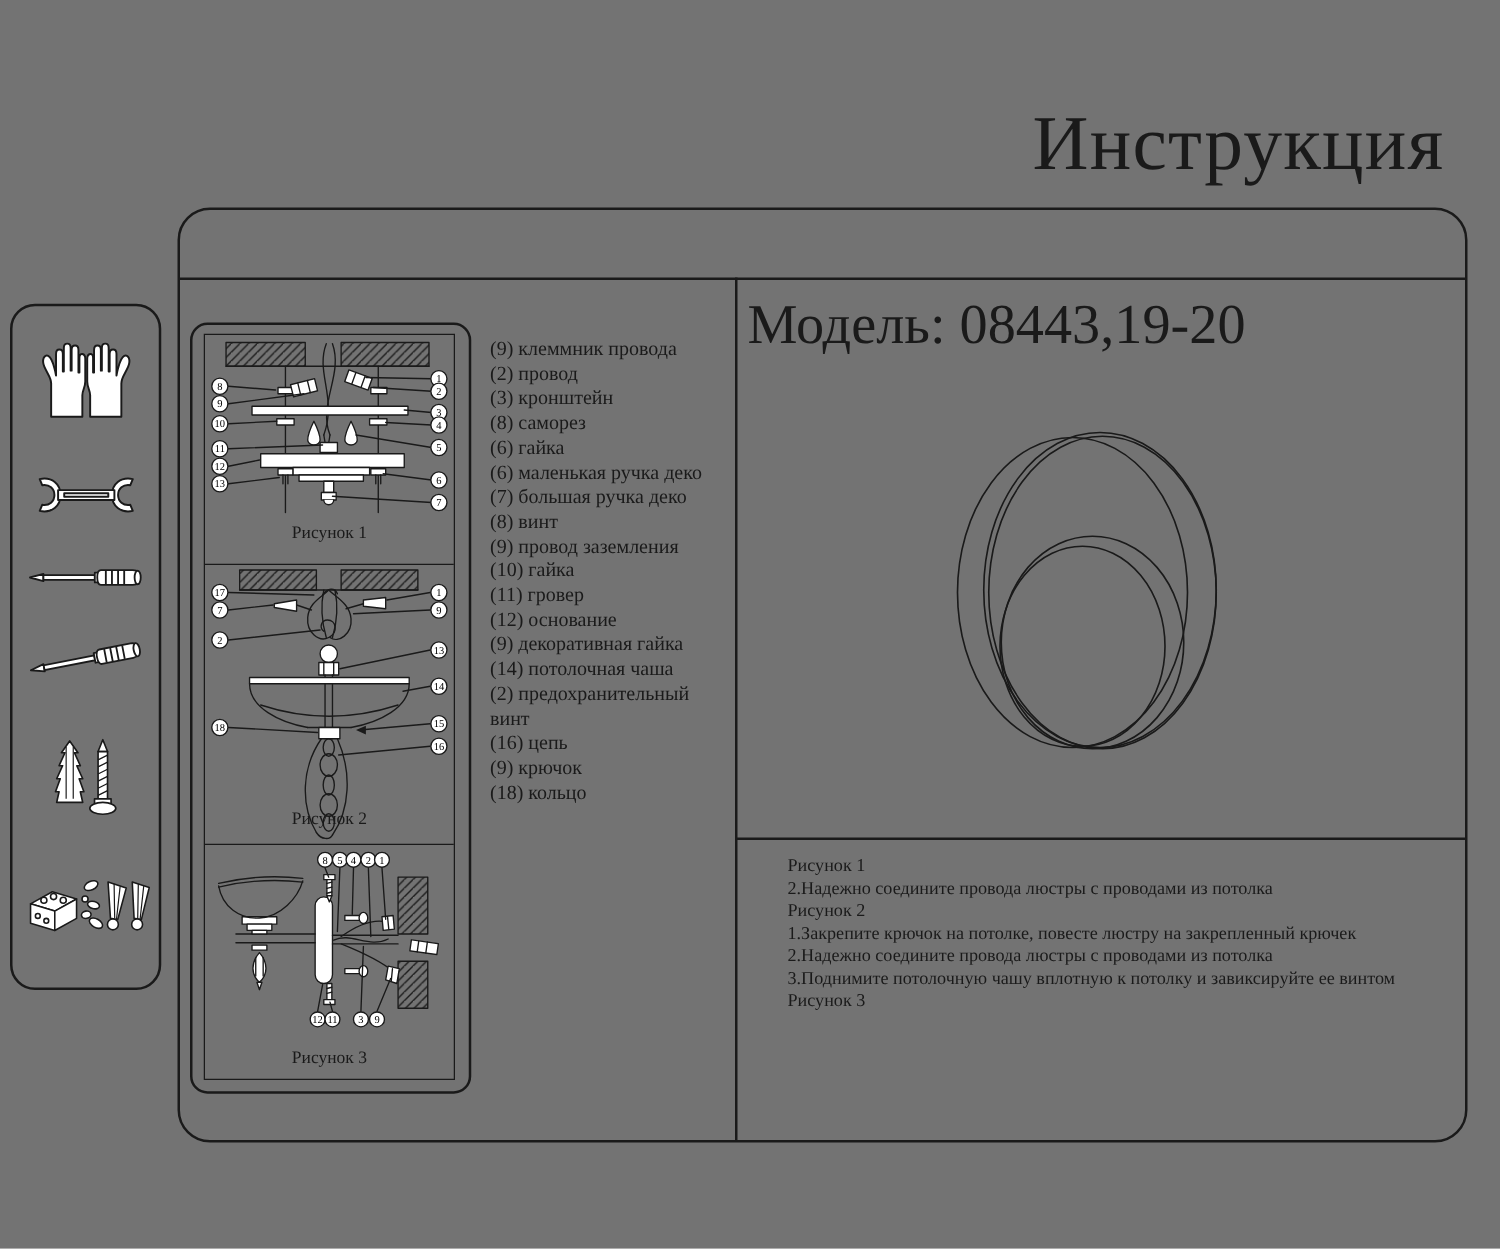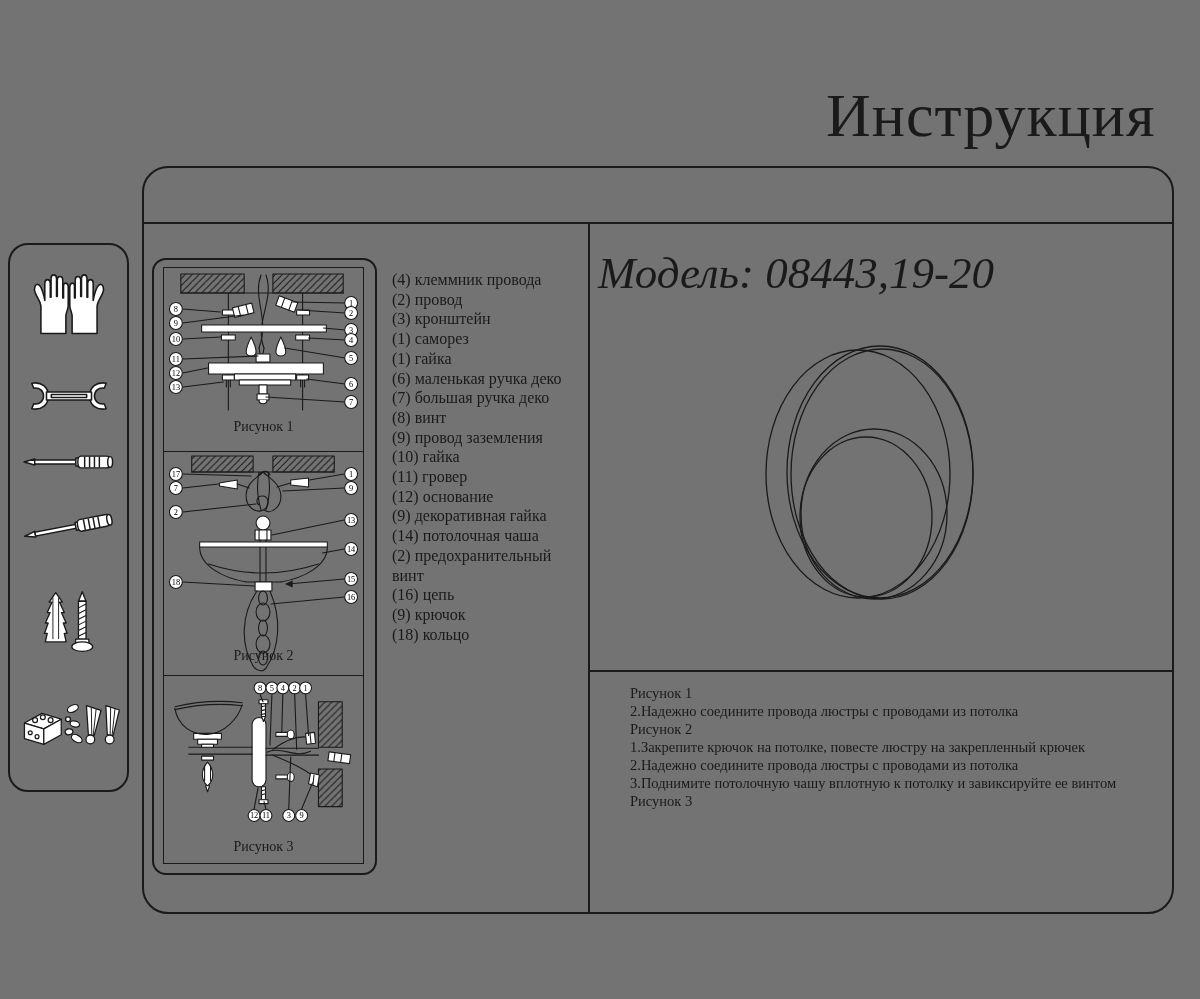--- a/index.html
+++ b/index.html
@@ -47,21 +47,21 @@
   }
   .cap1 { bottom:16px; } .cap2 { bottom:11px; } .cap3 { bottom:8px; }
   .co-num { font-size:8.5px; font-family:"Liberation Serif",serif; }
   
   .parts {
     position:absolute; left:248px; top:102px; width:215px;
     font-size:16px; line-height:19.7px; white-space:nowrap;
   }
   
   .model-title {
-    position:absolute; left:454px; top:80px; font-size:45px; line-height:1.15; white-space:nowrap;font-style:italic;
+    position:absolute; left:454px; top:66px; font-size:45px; line-height:1.15; white-space:nowrap;
   }
   .drawing { position:absolute; left:616px; top:170px; }
   .hdivider2 { position:absolute; left:444px; right:0; top:502px; border-top:2px solid #1a1a1a; }
   .instructions {
     position:absolute; left:486px; top:516px;
     font-size:14.5px; line-height:18px; white-space:nowrap;
   }
 </style>
 </head>
 <body>
@@ -437,25 +437,25 @@
                 </g>
             </g>
           </svg>
           <div class="fig-caption cap3">Рисунок 3</div>
         </div>
 
       </div>
     </div>
 
     <div class="parts">
-      <div>(4) клеммник провода</div>
+      <div>(9) клеммник провода</div>
       <div>(2) провод</div>
       <div>(3) кронштейн</div>
-      <div>(1) саморез</div>
-      <div>(1) гайка</div>
+      <div>(8) саморез</div>
+      <div>(6) гайка</div>
       <div>(6) маленькая ручка деко</div>
       <div>(7) большая ручка деко</div>
       <div>(8) винт</div>
       <div>(9) провод заземления</div>
       <div>(10) гайка</div>
       <div>(11) гровер</div>
       <div>(12) основание</div>
       <div>(9) декоративная гайка</div>
       <div>(14) потолочная чаша</div>
       <div>(2) предохранительный</div>

